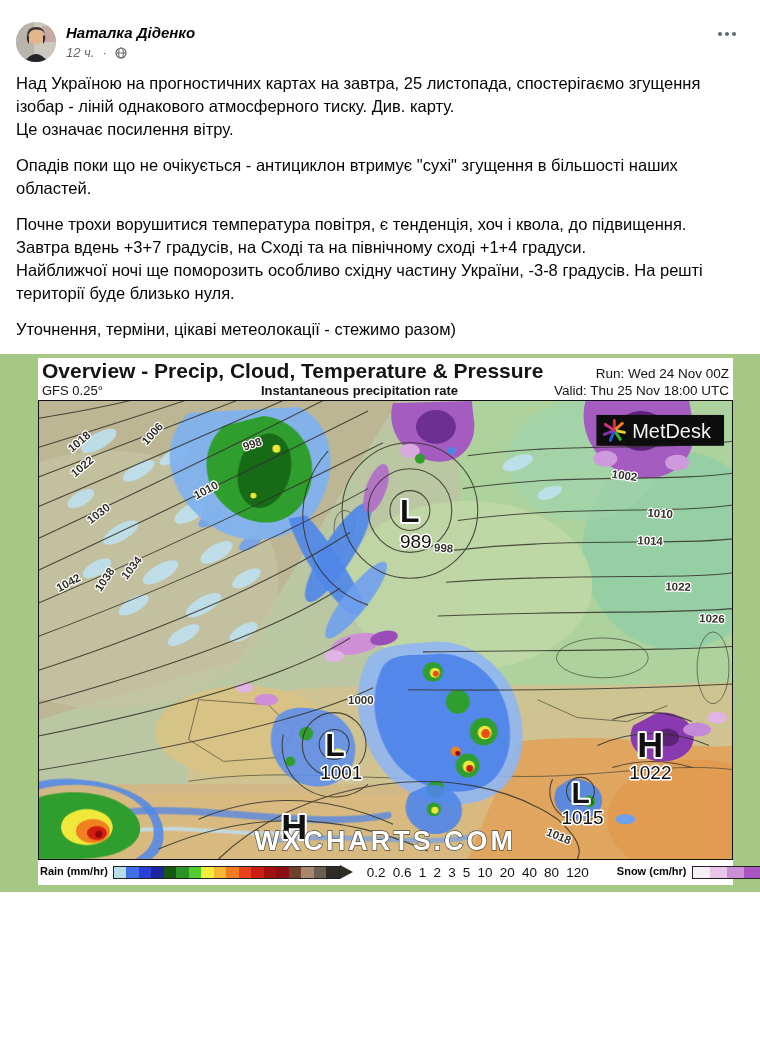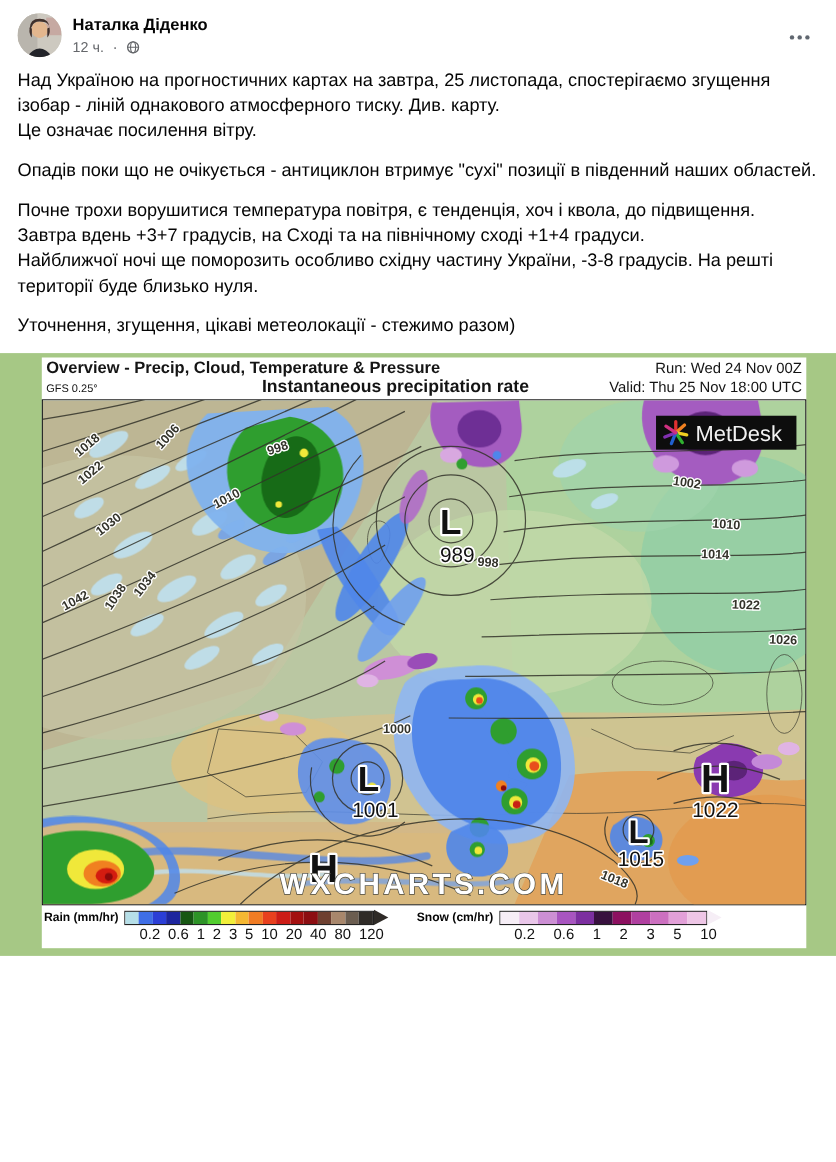--- a/index.html
+++ b/index.html
@@ -5,50 +5,50 @@
   * { box-sizing: border-box; margin: 0; padding: 0; }
   html,body { background:#fff; }
   body {
     width:760px; height:1056px; overflow:hidden;
     font-family:"Liberation Sans", sans-serif;
     color:#050505;
   }
   .post { width:760px; background:#fff; }
 
   
-  .post-header { display:flex; align-items:flex-start; padding:12px 16px 6px; position:relative; }
+  .post-header { display:flex; align-items:flex-start; padding:22px 16px 6px; position:relative;font-style:italic; }
   .avatar { width:40px; height:40px; border-radius:50%; overflow:hidden; flex:0 0 40px; cursor:pointer; background:#cfcabe; }
   .hd-text { margin-left:10px; padding-top:1px; }
   .author { font-size:15px; font-weight:bold; color:#050505; line-height:19px; cursor:pointer; }
   .meta { display:flex; align-items:center; gap:8px; margin-top:3px; font-size:13px; color:#65676b; }
   .menu-dots { position:absolute; right:18px; top:26px; display:flex; gap:3px; padding:6px; cursor:pointer; border-radius:50%; }
   .menu-dots i { width:4px; height:4px; border-radius:50%; background:#606770; }
 
   
   .post-text { padding:4px 16px 0; font-size:16.5px; line-height:23px; }
   .post-text p { margin:0 0 13px; white-space:pre-line; }
 
   
   .attachment { margin-top:6px; background:#a6c885; padding:4px 27px 7px 38px; cursor:pointer; }
   .chart-panel { background:#ffffff; width:695px; }
   .chart-head { padding:1px 4px 2px; color:#141414; }
   .ch-row { display:flex; justify-content:space-between; align-items:baseline; }
-  .ch-title { font-size:15px; font-weight:bold; }
+  .ch-title { font-size:21px; font-weight:bold; }
   .ch-run { font-size:13.5px; }
-  .ch-model { font-size:10px; width:160px; }
-  .ch-sub { font-size:16px; font-weight:bold; text-align:center; flex:1; }
+  .ch-model { font-size:13px; width:160px; }
+  .ch-sub { font-size:13px; font-weight:bold; text-align:center; flex:1; }
   .ch-valid { font-size:13.5px; width:212px; text-align:right; }
 
   .map-box { position:relative; width:695px; height:460px; border:1.5px solid #111; }
   .map-box svg { display:block; width:100%; height:100%; }
 
   
   .legend { display:flex; align-items:flex-start; padding:4px 0 5px 2px; }
   .lg-label { font-size:11px; font-weight:bold; white-space:nowrap; padding-top:1px; }
-  .bar-col { display:flex; flex-direction:column; margin-left:5px; }
+  .bar-col { display:flex; flex-direction:row; margin-left:5px; }
   .bar-row { display:flex; align-items:center; }
   .bar { display:flex; height:13px; border:1px solid #222; }
   .bar .seg { height:100%; flex:1; }
   .bar-rain .seg { width:12.5px; }
   .bar-snow .seg { width:17px; }
   .arrow { width:0; height:0; border-top:7.5px solid transparent; border-bottom:7.5px solid transparent; }
   .ticks { display:flex; justify-content:space-between; font-size:13.5px; color:#111; padding:1px 2px 0 14px; }
   .snow-group { margin-left:26px; display:flex; }
 
   
@@ -87,25 +87,25 @@
     <div class="menu-dots">
         <i></i>
         <i></i>
         <i></i>
       </div>
   </div>
 
   <div class="post-text">
     <p>Над Україною на прогностичних картах на завтра, 25 листопада, спостерігаємо згущення ізобар - ліній однакового атмосферного тиску. Див. карту.
 Це означає посилення вітру.</p>
-    <p>Опадів поки що не очікується - антициклон втримує "сухі" позиції в південний наших областей.</p>
+    <p>Опадів поки що не очікується - антициклон втримує "сухі" згущення в більшості наших областей.</p>
     <p>Почне трохи ворушитися температура повітря, є тенденція, хоч і квола, до підвищення.
 Завтра вдень +3+7 градусів, на Сході та на північному сході +1+4 градуси.
 Найближчої ночі ще поморозить особливо східну частину України, -3-8 градусів. На решті території буде близько нуля.</p>
-    <p>Уточнення, згущення, цікаві метеолокації - стежимо разом)</p>
+    <p>Уточнення, терміни, цікаві метеолокації - стежимо разом)</p>
   </div>
 
   <div class="attachment">
     <div class="chart-panel">
 
       <div class="chart-head">
         <div class="ch-row">
           <span class="ch-title">Overview - Precip, Cloud, Temperature &amp; Pressure</span>
           <span class="ch-run">Run: Wed 24 Nov 00Z</span>
         </div>

